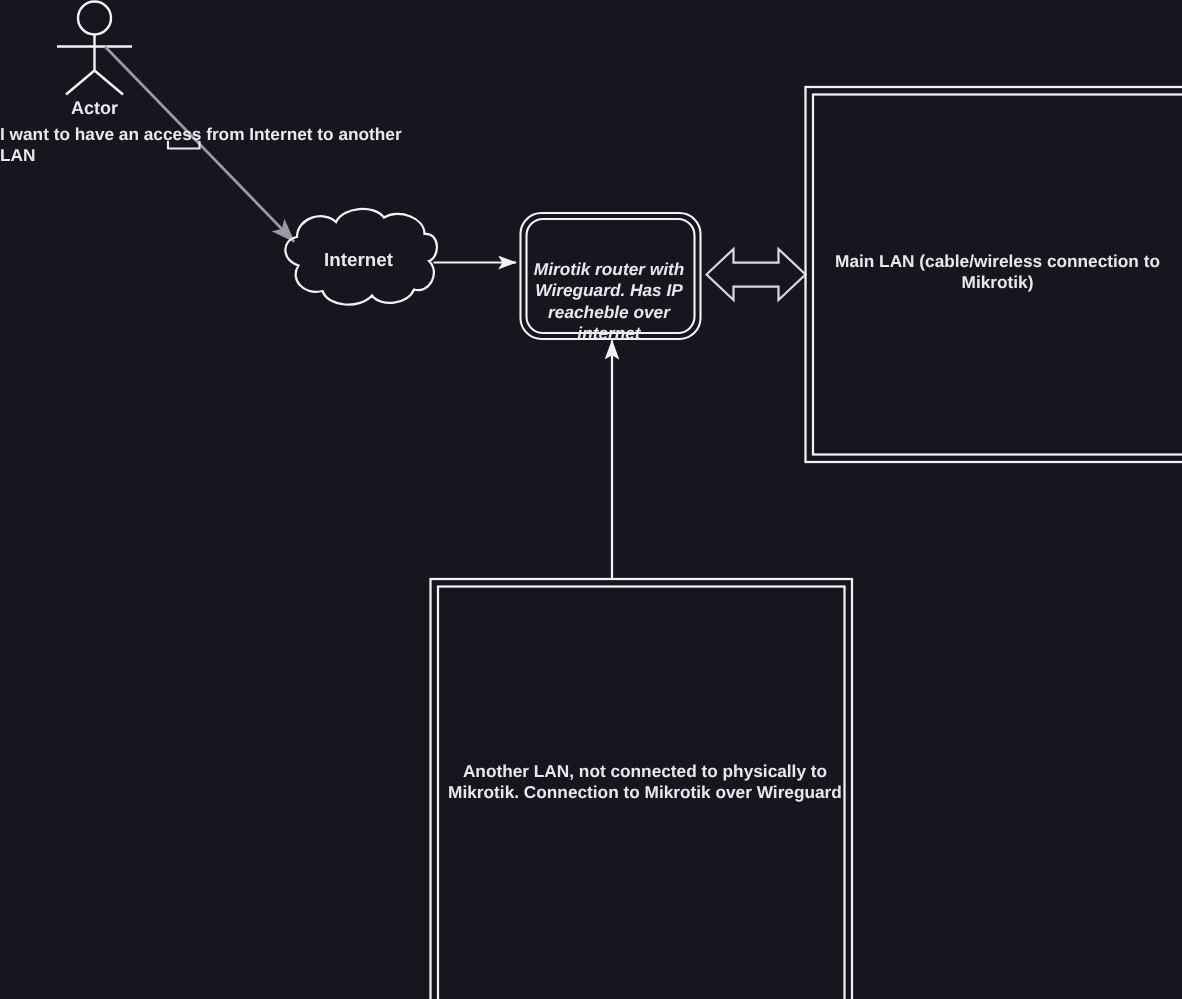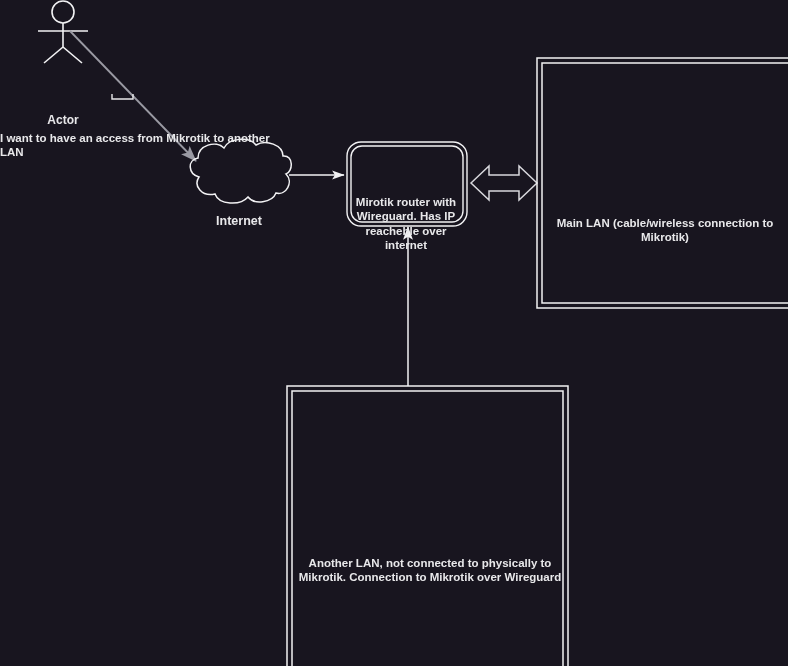--- a/index.html
+++ b/index.html
@@ -24,21 +24,20 @@
   }
   .node-label {
     position: absolute;
     color: #e8e8ea;
     font-family: "Liberation Sans", sans-serif;
     font-weight: bold;
     text-align: center;
     line-height: 1.25;
     white-space: pre-line;
     pointer-events: none;
-    margin-top: 48px;
   }
   #actor-label {
     left: 18px;
     top: 65px;
     width: 90px;
     font-size: 12px;
   }
   #actor-note {
     left: 0px;
     top: 83px;
@@ -47,23 +46,24 @@
     text-align: left;
   }
   #cloud-label {
     left: 185px;
     top: 166px;
     width: 108px;
     font-size: 12.5px;
   }
   #router-label {
     left: 352px;
-    top: 147px;
+    top: 173px;
     width: 108px;
     font-size: 11.5px;
+    font-style: italic;
   }
   #mainlan-label {
     left: 545px;
     top: 168px;
     width: 240px;
     font-size: 11.5px;
   }
   #anotherlan-label {
     left: 295px;
     top: 508px;
@@ -127,21 +127,21 @@
     <g>
       <rect x="287" y="386" width="281" height="288" fill="none" stroke="#f2f2f4" stroke-width="1.5"></rect>
       <rect x="292" y="391" width="271" height="283" fill="none" stroke="#f2f2f4" stroke-width="1.5"></rect>
     </g>
 
     <line x1="408" y1="386" x2="408" y2="227" stroke="#f2f2f4" stroke-width="1.5" marker-end="url(#arrowWhite)"></line>
   </svg>
 
   <div class="node-label" id="actor-label">Actor</div>
 
-  <div class="node-label" id="actor-note">I want to have an access from Mikrotik to another LAN</div>
+  <div class="node-label" id="actor-note">I want to have an access from Internet to another LAN</div>
 
   <div class="node-label" id="cloud-label">Internet</div>
 
   <div class="node-label" id="router-label">Mirotik router with Wireguard. Has IP reacheble over internet</div>
 
   <div class="node-label" id="mainlan-label">Main LAN (cable/wireless connection to Mikrotik)</div>
 
   <div class="node-label" id="anotherlan-label">Another LAN, not connected to physically to Mikrotik. Connection to Mikrotik over Wireguard</div>
 
 </div>

